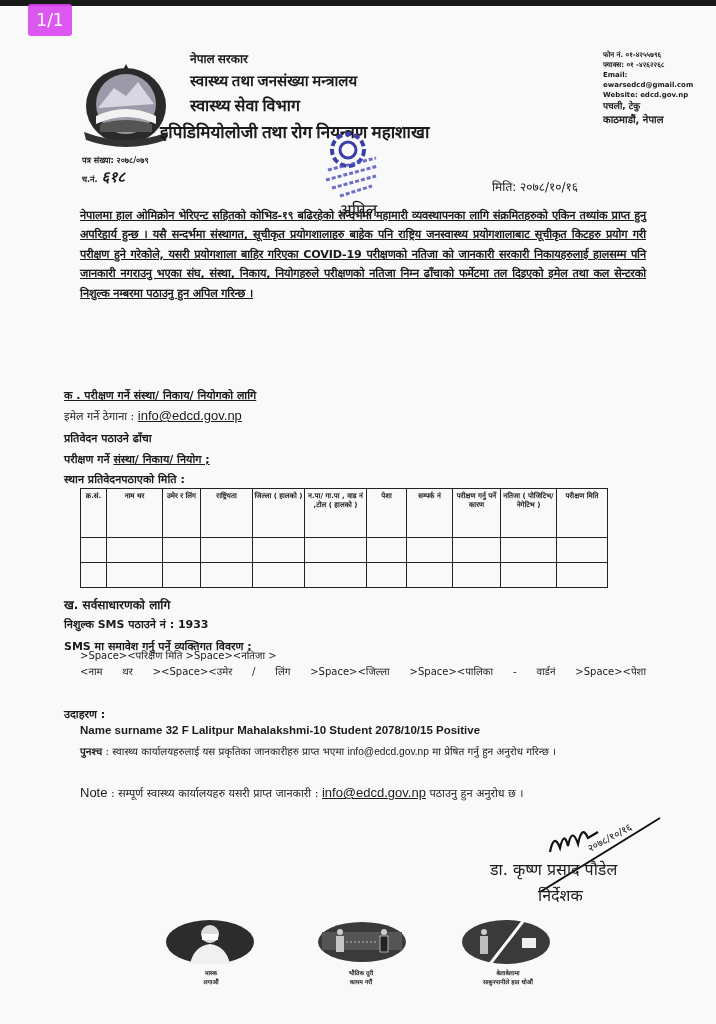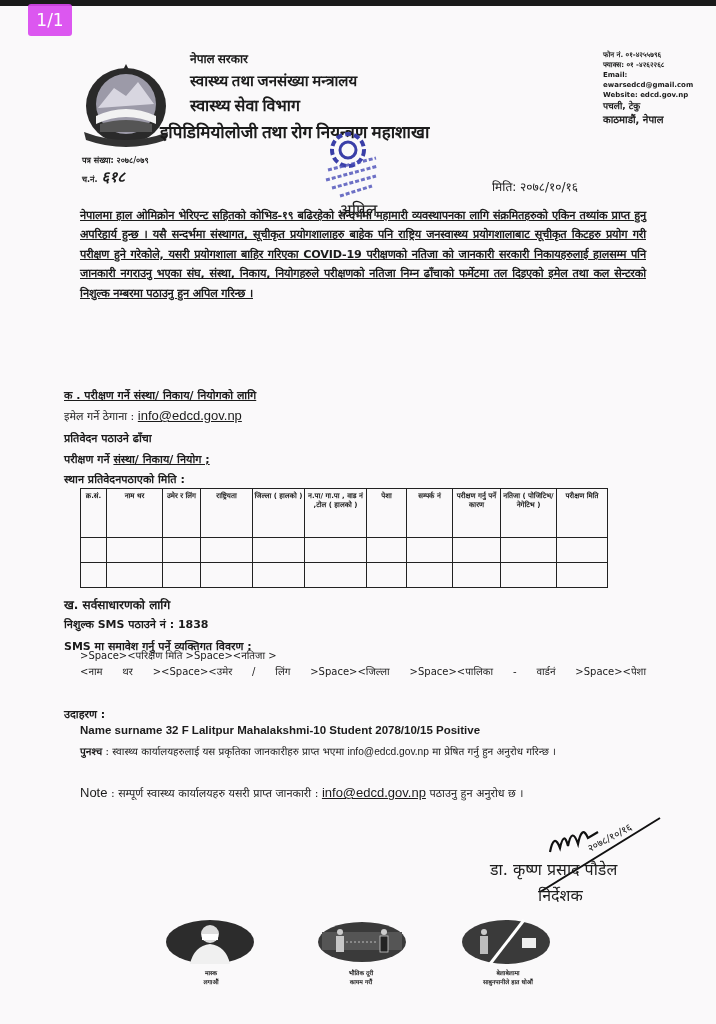--- a/index.html
+++ b/index.html
@@ -173,21 +173,21 @@
       <td></td>
       <td></td>
       <td></td>
       <td></td>
       <td></td>
     </tr>
   </tbody>
 </table>
 
 <div class="sec" style="top:596px; font-size:12px;">ख. सर्वसाधारणको लागि</div>
-<div class="sec" style="top:616px;">निशुल्क SMS पठाउने नं : 1838</div>
+<div class="sec" style="top:616px;">निशुल्क SMS पठाउने नं : 1933</div>
 <div class="sec" style="top:638px;">SMS मा समावेश गर्नु पर्ने व्यक्तिगत  विवरण :</div>
 <div class="sms-fmt">&lt;नाम  थर  &gt;&lt;Space&gt;&lt;उमेर  /  लिंग  &gt;Space&gt;&lt;जिल्ला  &gt;Space&gt;&lt;पालिका  -  वार्डनं  &gt;Space&gt;&lt;पेशा</div>
 <div class="sms-fmt2" style="top:648px;">&gt;Space&gt;&lt;परिक्षण मिति &gt;Space&gt;&lt;नतिजा &gt;</div>
 <div class="sec" style="top:706px;">उदाहरण :</div>
 <div class="example">Name surname 32 F Lalitpur Mahalakshmi-10 Student 2078/10/15  Positive</div>
 
 <div class="ps">
   <b>पुनश्च</b><span> : स्वास्थ्य कार्यालयहरुलाई  यस प्रकृतिका जानकारीहरु प्राप्त भएमा </span><span class="en">info@edcd.gov.np</span><span> मा प्रेषित गर्नु हुन अनुरोध गरिन्छ ।</span>
 </div>
 

